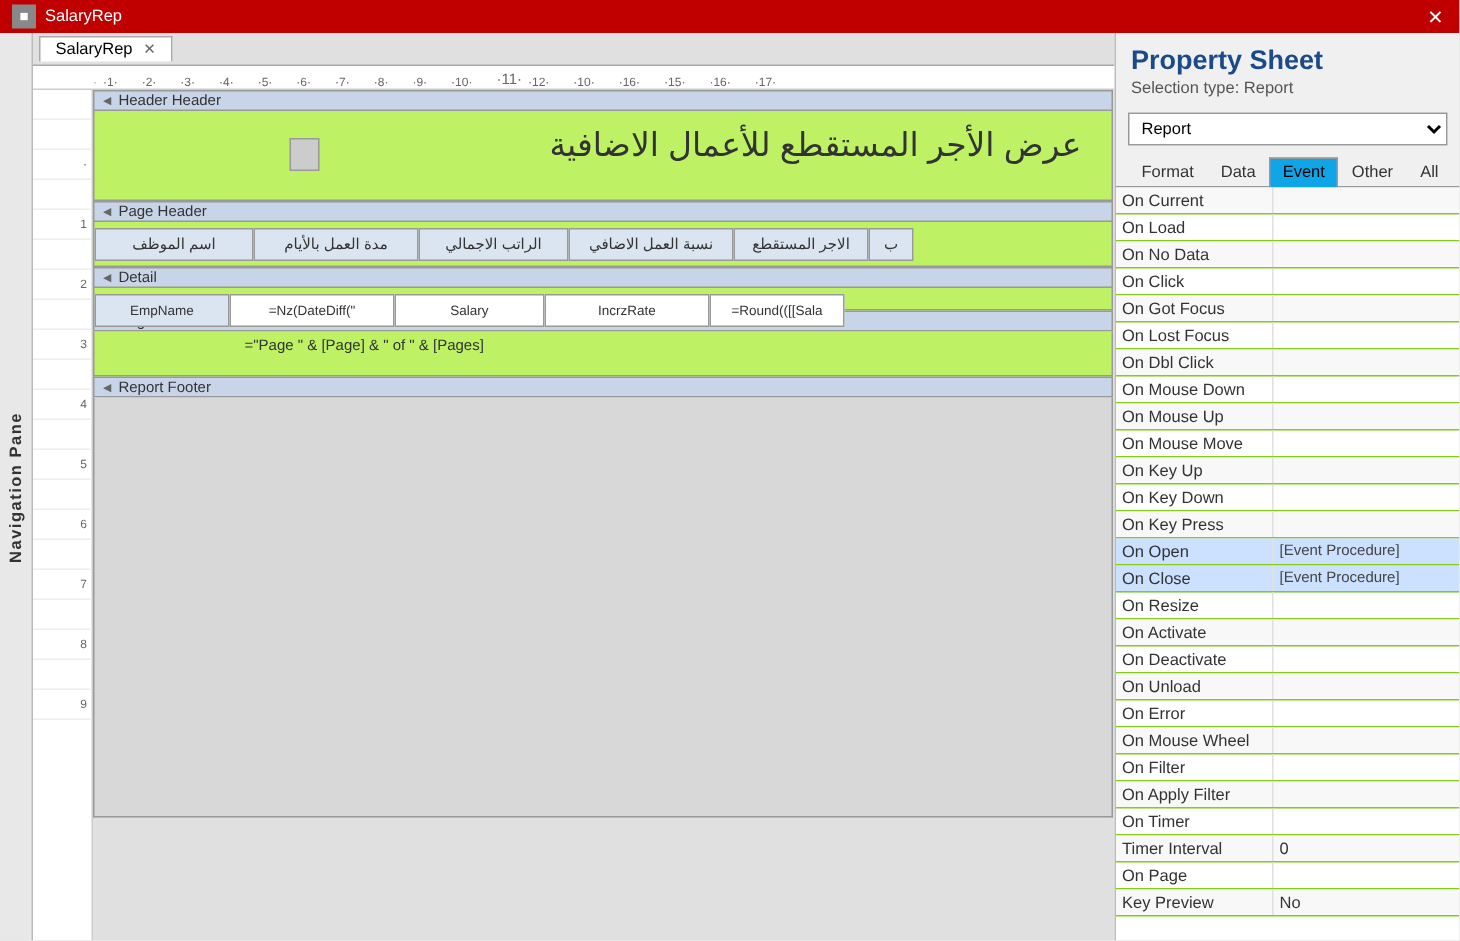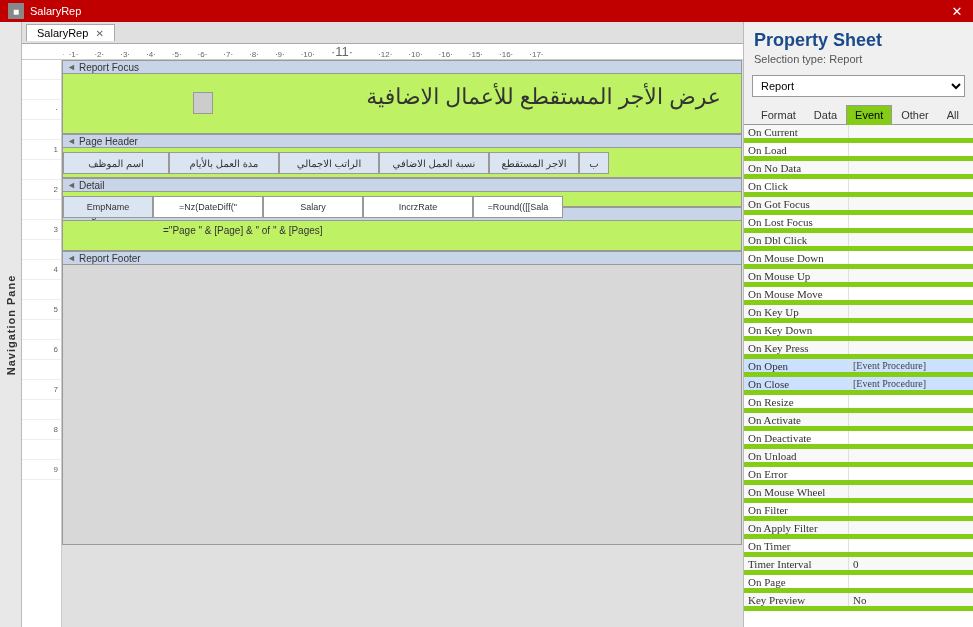--- a/index.html
+++ b/index.html
@@ -58,25 +58,25 @@
     .property-sheet { width: 230px; background: #f0f0f0; border-left: 1px solid #bbb; display: flex; flex-direction: column; }
     .ps-title { font-size: 18px; font-weight: bold; color: #1a4a8a; padding: 8px 10px 2px 10px; }
     .ps-selection-type { font-size: 11px; color: #333; padding: 0 10px 6px 10px; }
     .ps-selection-type span { color: #555; }
 
     .ps-dropdown-row { padding: 4px 8px; }
     .ps-dropdown-select { width: 100%; height: 22px; background: white; border: 1px solid #999; font-size: 11px; padding: 0 4px; }
 
     .ps-tabs { display: flex; border-bottom: 1px solid #999; padding: 0 8px; margin-top: 4px; }
     .ps-tab { padding: 3px 8px; font-size: 11px; cursor: pointer; border: 1px solid transparent; border-bottom: none; }
-    .ps-tab.active { background: #84cc16; border-color: #999; border-bottom-color: white; margin-bottom: -1px; }
+    .ps-tab.active { background: #0ea5e9; border-color: #999; border-bottom-color: white; margin-bottom: -1px; }
     .ps-tab:not(.active) { color: #333; }
 
     .ps-table { flex: 1; overflow-y: auto; background: white; margin: 0 0; }
-    .ps-row { display: flex; height: 18px; border-bottom: 5px solid #84cc16; font-family: Liberation Serif, serif; }
+    .ps-row { display: flex; height: 18px; border-bottom: 1px solid #84cc16; }
     .ps-row:nth-child(odd) { background: #f8f8f8; }
     .ps-row.highlighted { background: #cce0ff; }
     .ps-label { width: 105px; padding: 0 4px; font-size: 11px; color: #333; display: flex; align-items: center; border-right: 1px solid #e0e0e0; white-space: nowrap; overflow: hidden; }
     .ps-value { flex: 1; padding: 0 4px; font-size: 11px; color: #333; display: flex; align-items: center; }
     .ps-value.event-proc { color: #444; font-size: 10px; }
   </style>
 </head>
 <body>
 
 <div class="app-window">
@@ -107,21 +107,21 @@
         <span style="font-size:8px;color:#666;margin-right:16px;">·1·</span>
         <span style="font-size:8px;color:#666;margin-right:16px;">·2·</span>
         <span style="font-size:8px;color:#666;margin-right:16px;">·3·</span>
         <span style="font-size:8px;color:#666;margin-right:16px;">·4·</span>
         <span style="font-size:8px;color:#666;margin-right:16px;">·5·</span>
         <span style="font-size:8px;color:#666;margin-right:16px;">·6·</span>
         <span style="font-size:8px;color:#666;margin-right:16px;">·7·</span>
         <span style="font-size:8px;color:#666;margin-right:16px;">·8·</span>
         <span style="font-size:8px;color:#666;margin-right:16px;">·9·</span>
         <span style="font-size:8px;color:#666;margin-right:16px;">·10·</span>
-        <span style="font-size:13px;color:#666;margin-right:25px;">·11·</span>
+        <span style="font-size:10px;color:#666;margin-right:4px;">·11·</span>
         <span style="font-size:8px;color:#666;margin-right:16px;">·12·</span>
         <span style="font-size:8px;color:#666;margin-right:16px;">·10·</span>
         <span style="font-size:8px;color:#666;margin-right:16px;">·16·</span>
         <span style="font-size:8px;color:#666;margin-right:16px;">·15·</span>
         <span style="font-size:8px;color:#666;margin-right:16px;">·16·</span>
         <span style="font-size:8px;color:#666;">·17·</span>
       </div>
 
       <div class="report-content">
 
@@ -147,21 +147,21 @@
           <div class="row-ruler-mark">8</div>
           <div class="row-ruler-mark"></div>
           <div class="row-ruler-mark">9</div>
         </div>
 
         <div class="report-canvas">
 
           <div class="report-section">
             <div class="section-header">
               <span class="arrow">◄</span>
-              <span>Report Focus</span>
+              <span>Header Header</span>
             </div>
             <div class="section-content report-header">
 
               <div style="position:absolute;left:130px;top:18px;width:20px;height:22px;background:#ccc;border:1px solid #999;"></div>
               <div class="report-title">عرض الأجر المستقطع للأعمال الاضافية</div>
             </div>
           </div>
 
           <div class="report-section">
             <div class="section-header">

